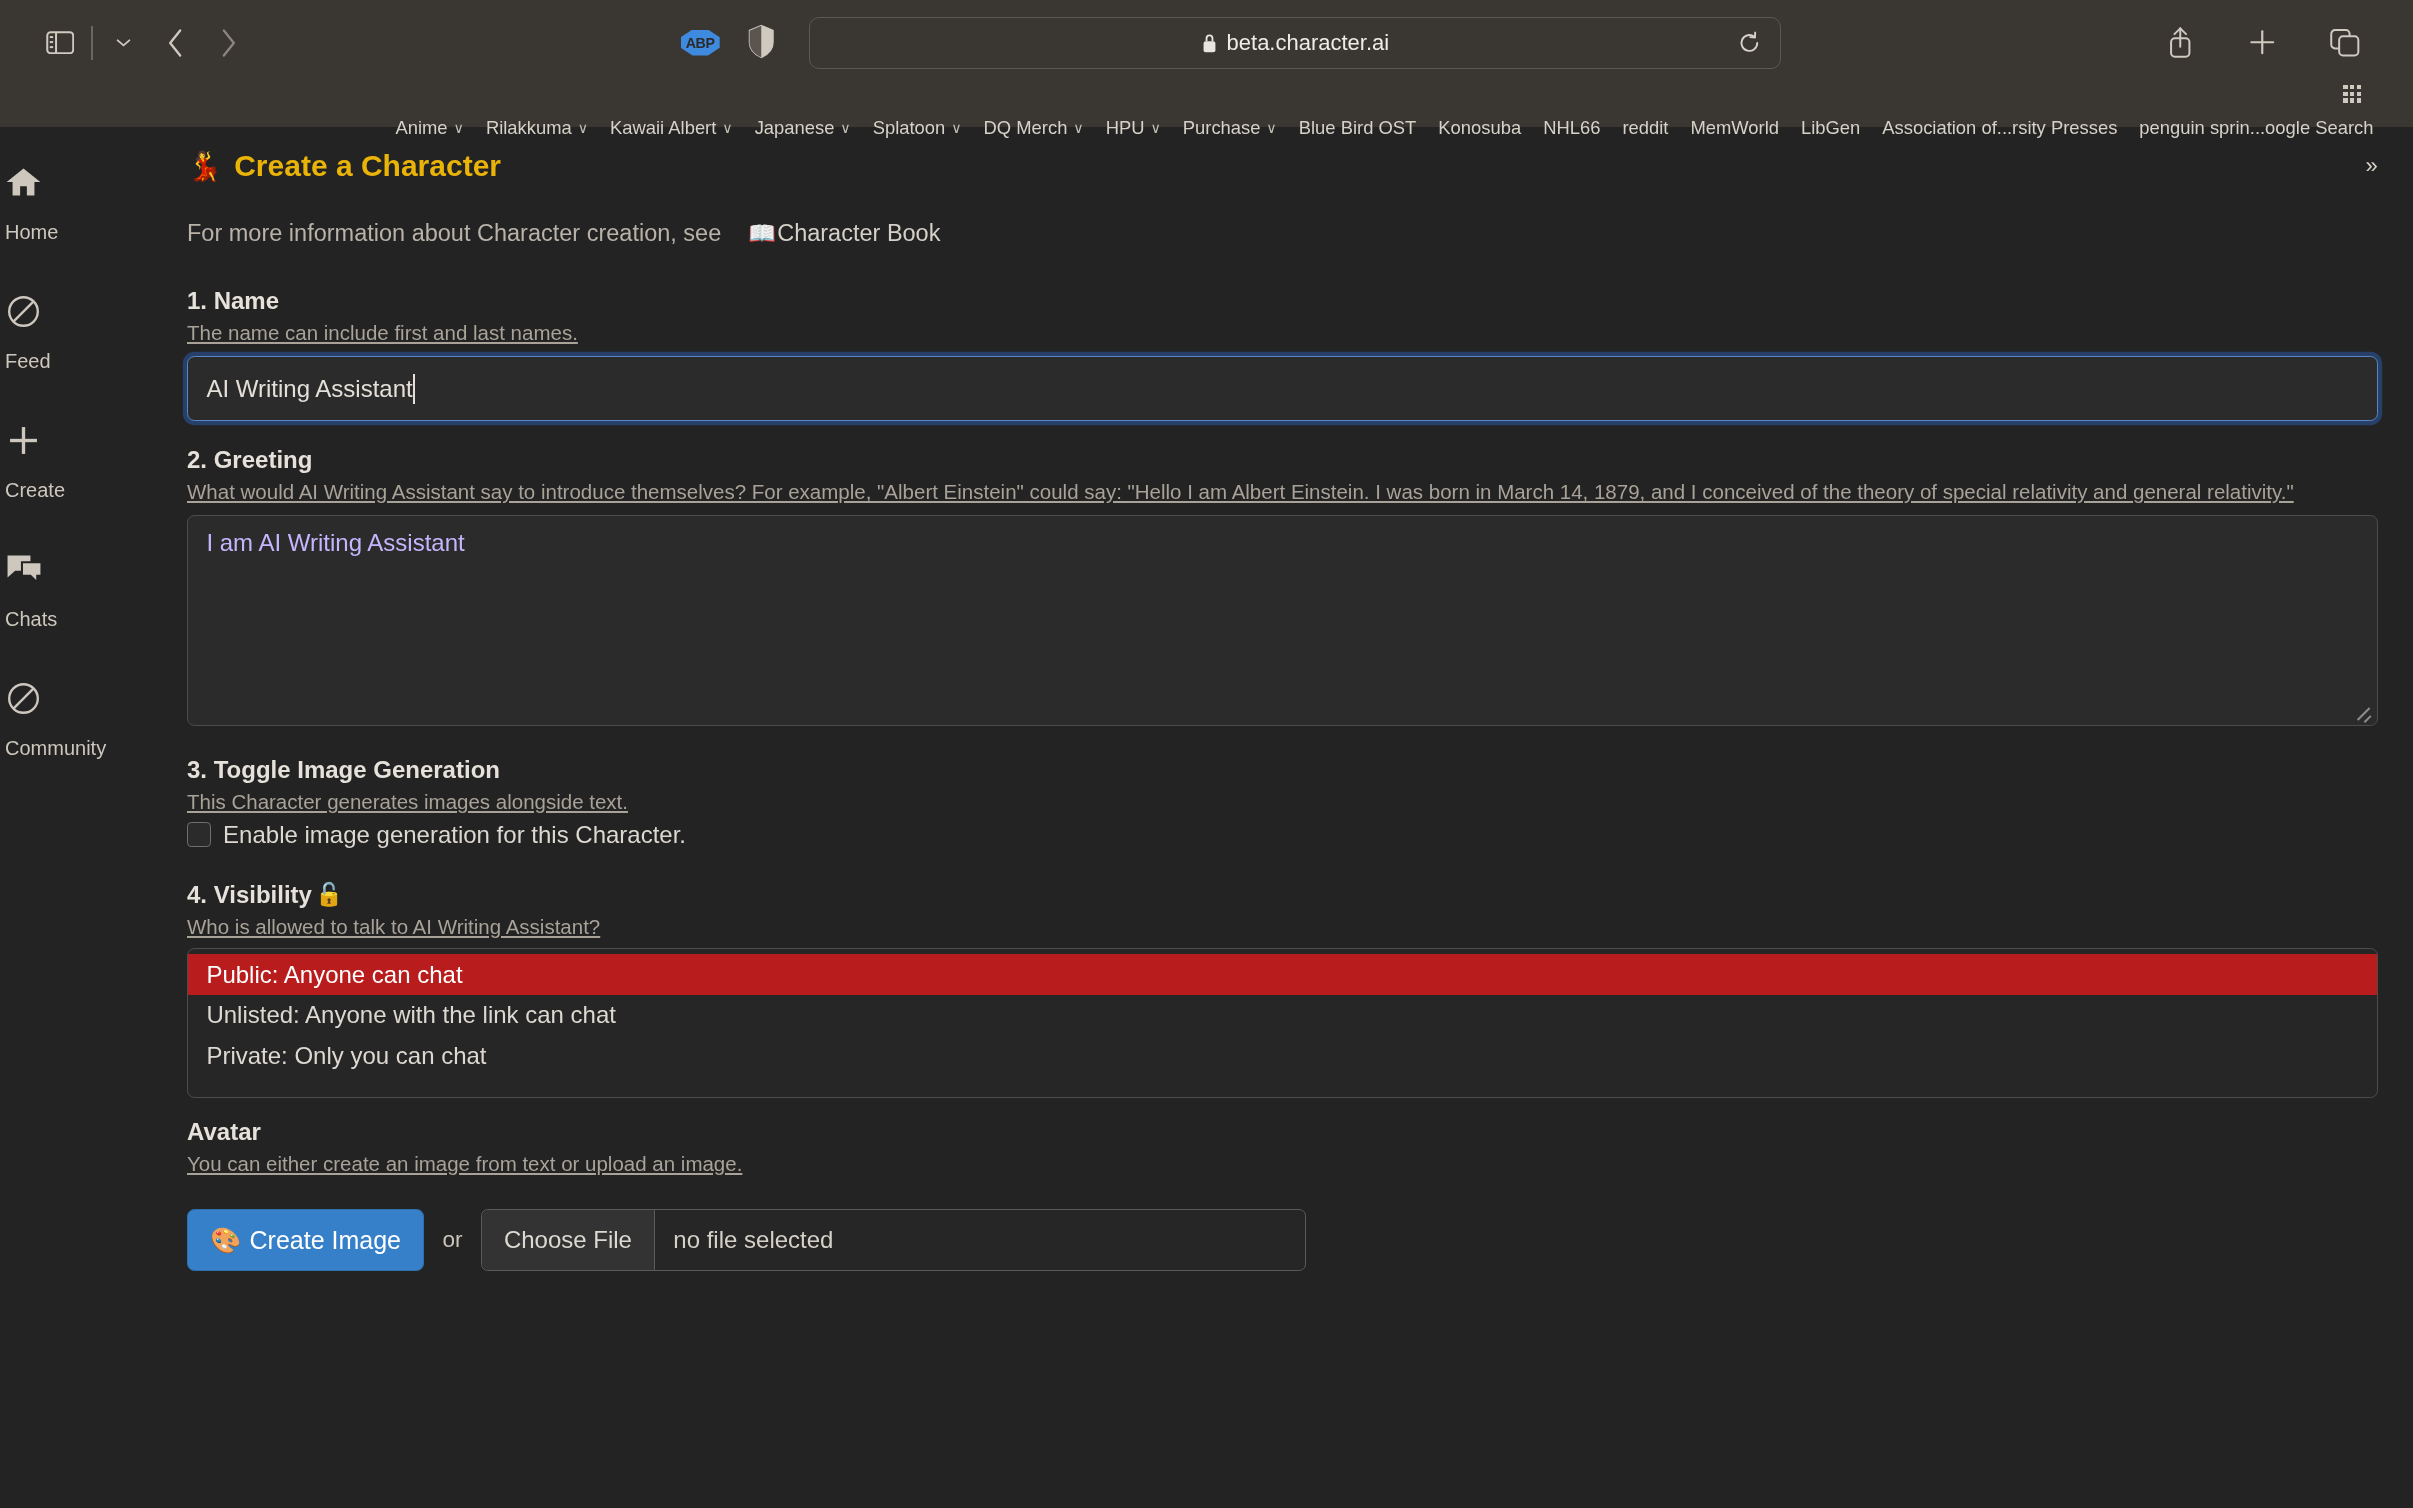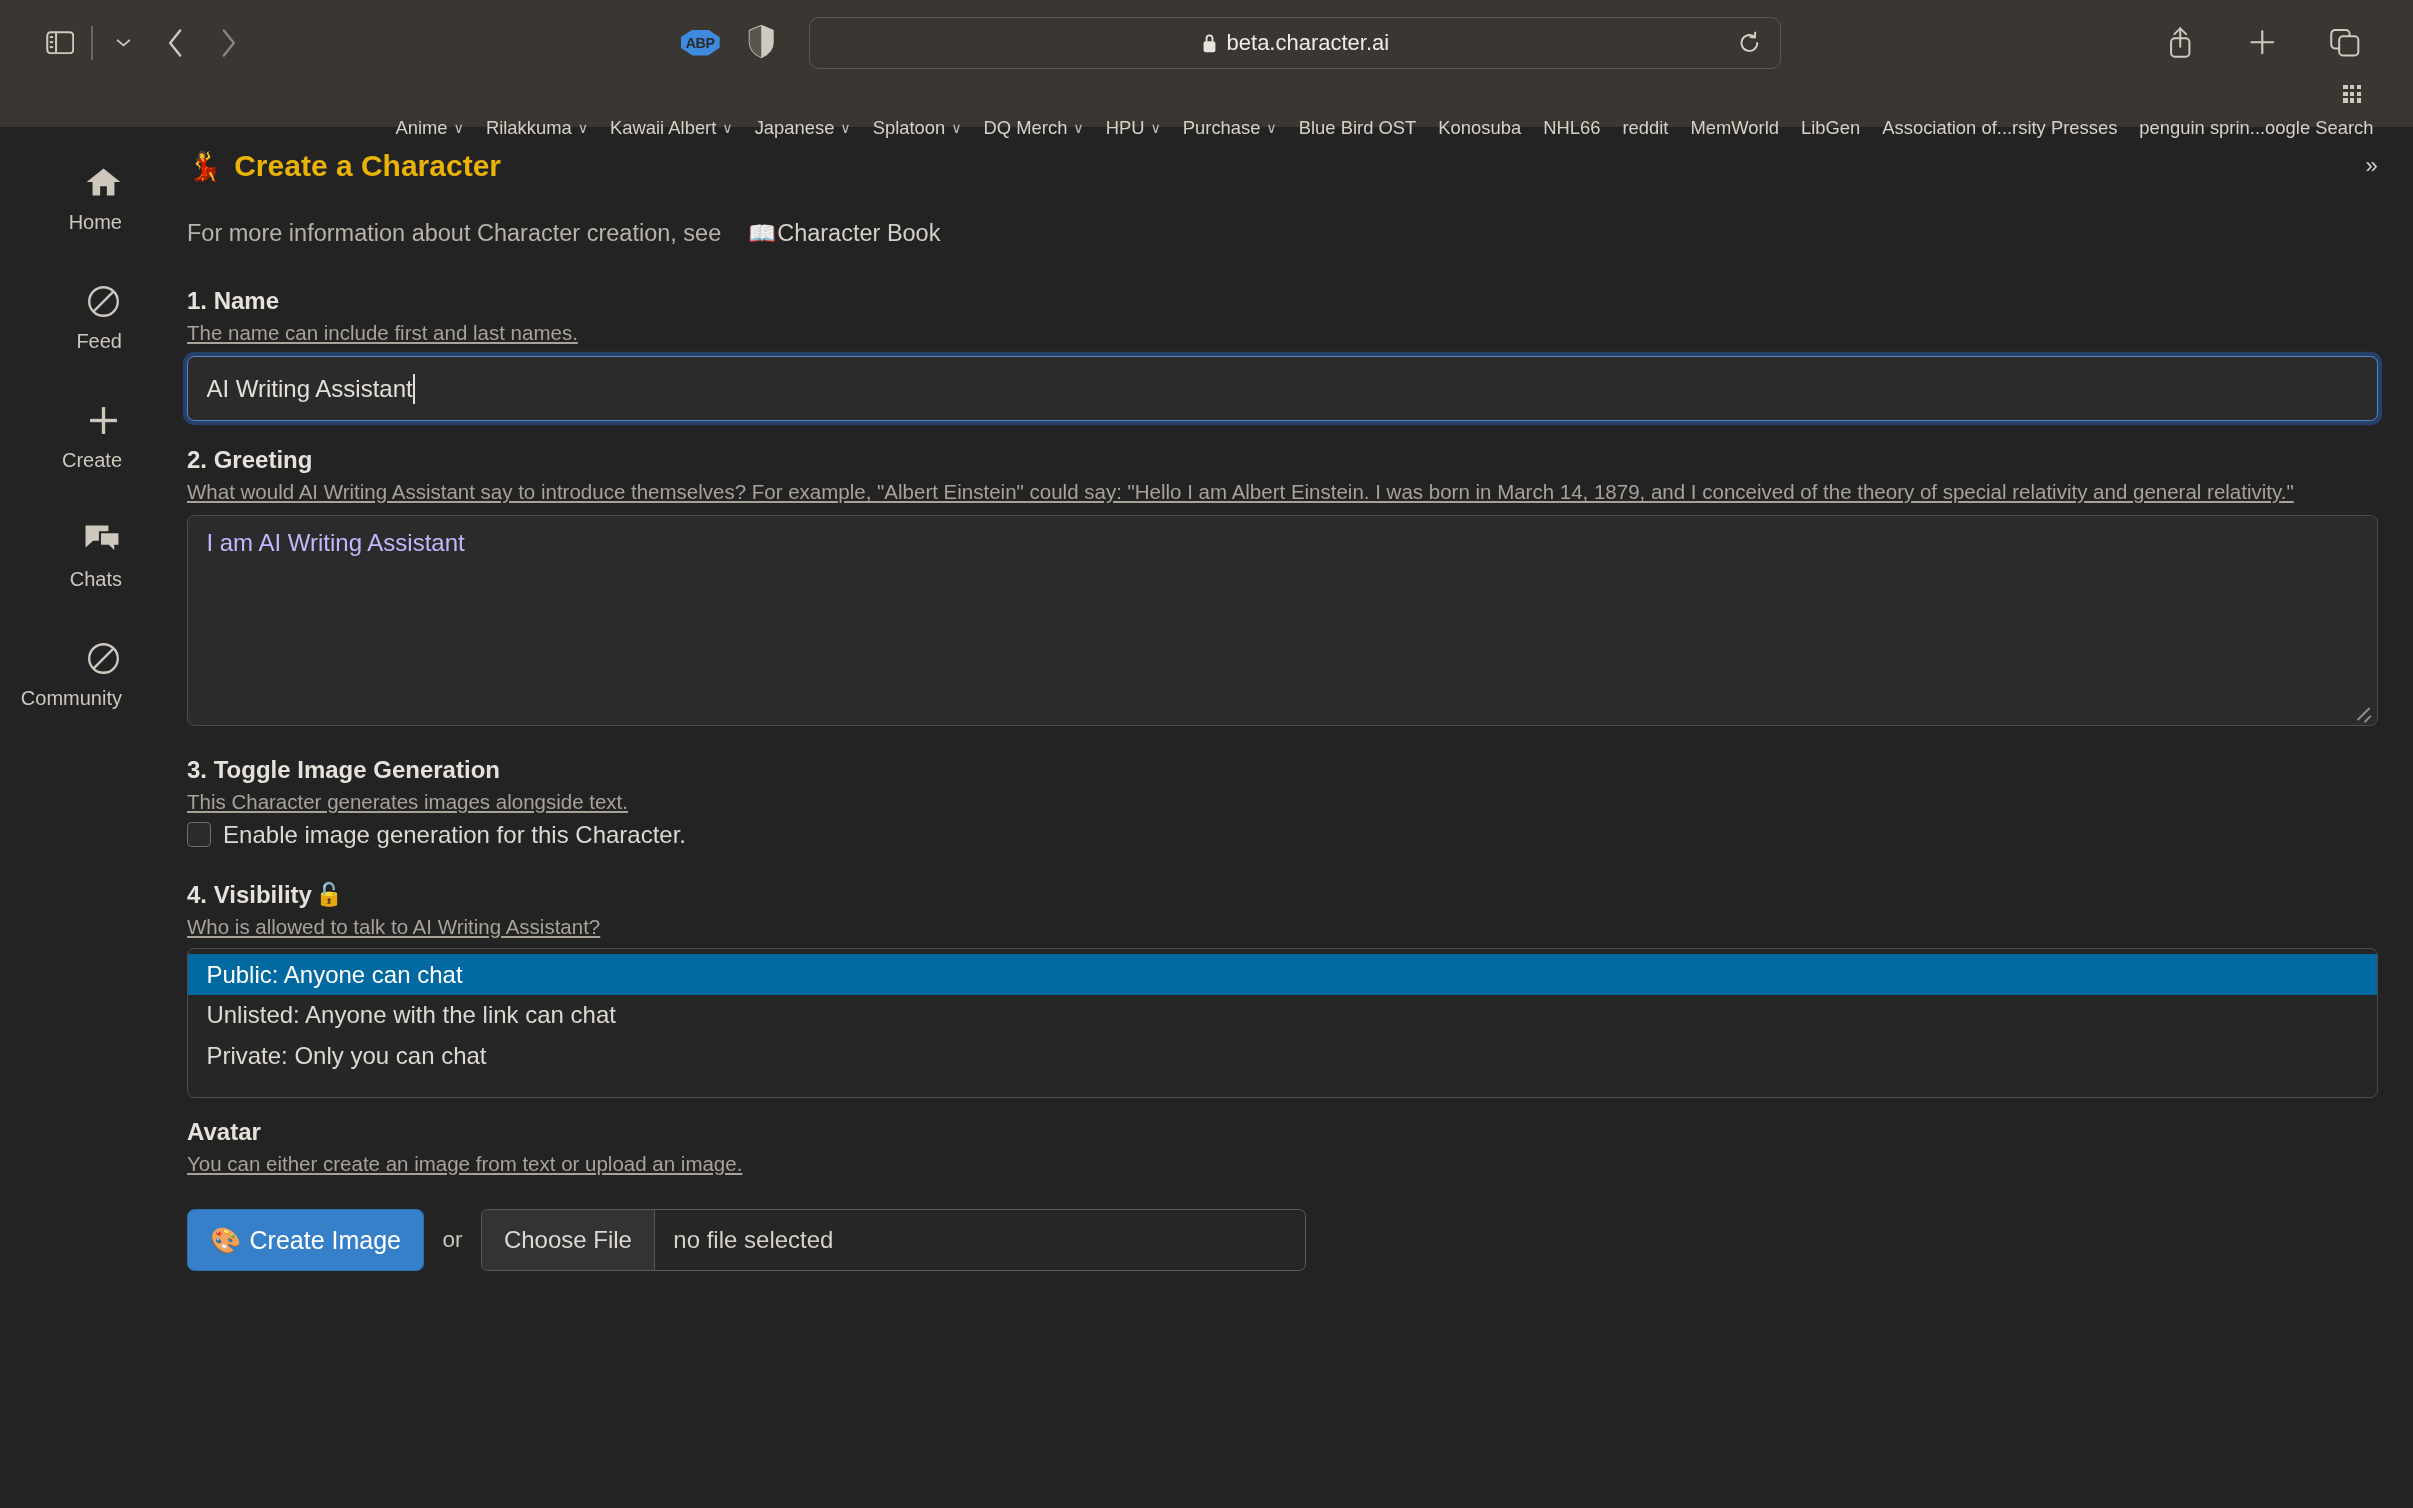--- a/index.html
+++ b/index.html
@@ -131,22 +131,22 @@
     padding-top: 30px;
     display: flex;
     flex-direction: column;
     align-items: center;
     gap: 37px;
   }
   .side-item {
     width: 117px;
     display: flex;
     flex-direction: column;
-    align-items: flex-end;
-    gap: 9px;
+    align-items: flex-start;
+    gap: 19px;
     padding: 5px 0;
   }
   .side-label { color: #cdc7be; font-size: 20px; }
   .side-icon { height: 40px; display: flex; align-items: center; justify-content: center; }
 
   
   .main {
     flex: 1;
     padding: 22px 34px 0 60px;
     overflow: hidden;
@@ -252,21 +252,21 @@
     border-radius: 7.5px;
     padding: 5px 0 20px 0;
   }
   .list-opt {
     font-size: 24px;
     color: #ddd9d2;
     padding: 4.2px 18.4px;
     line-height: 1.35;
   }
   .list-opt.selected {
-    background: #0369a1;
+    background: #b91c1c;
     color: #ffffff;
   }
 
   .avatar-h {
     color: #e6e2db; font-size: 24px; font-weight: bold;
     margin-bottom: 4.2px;
   }
   .avatar-row {
     display: flex; align-items: center; gap: 0;
     margin-top: 32px;

